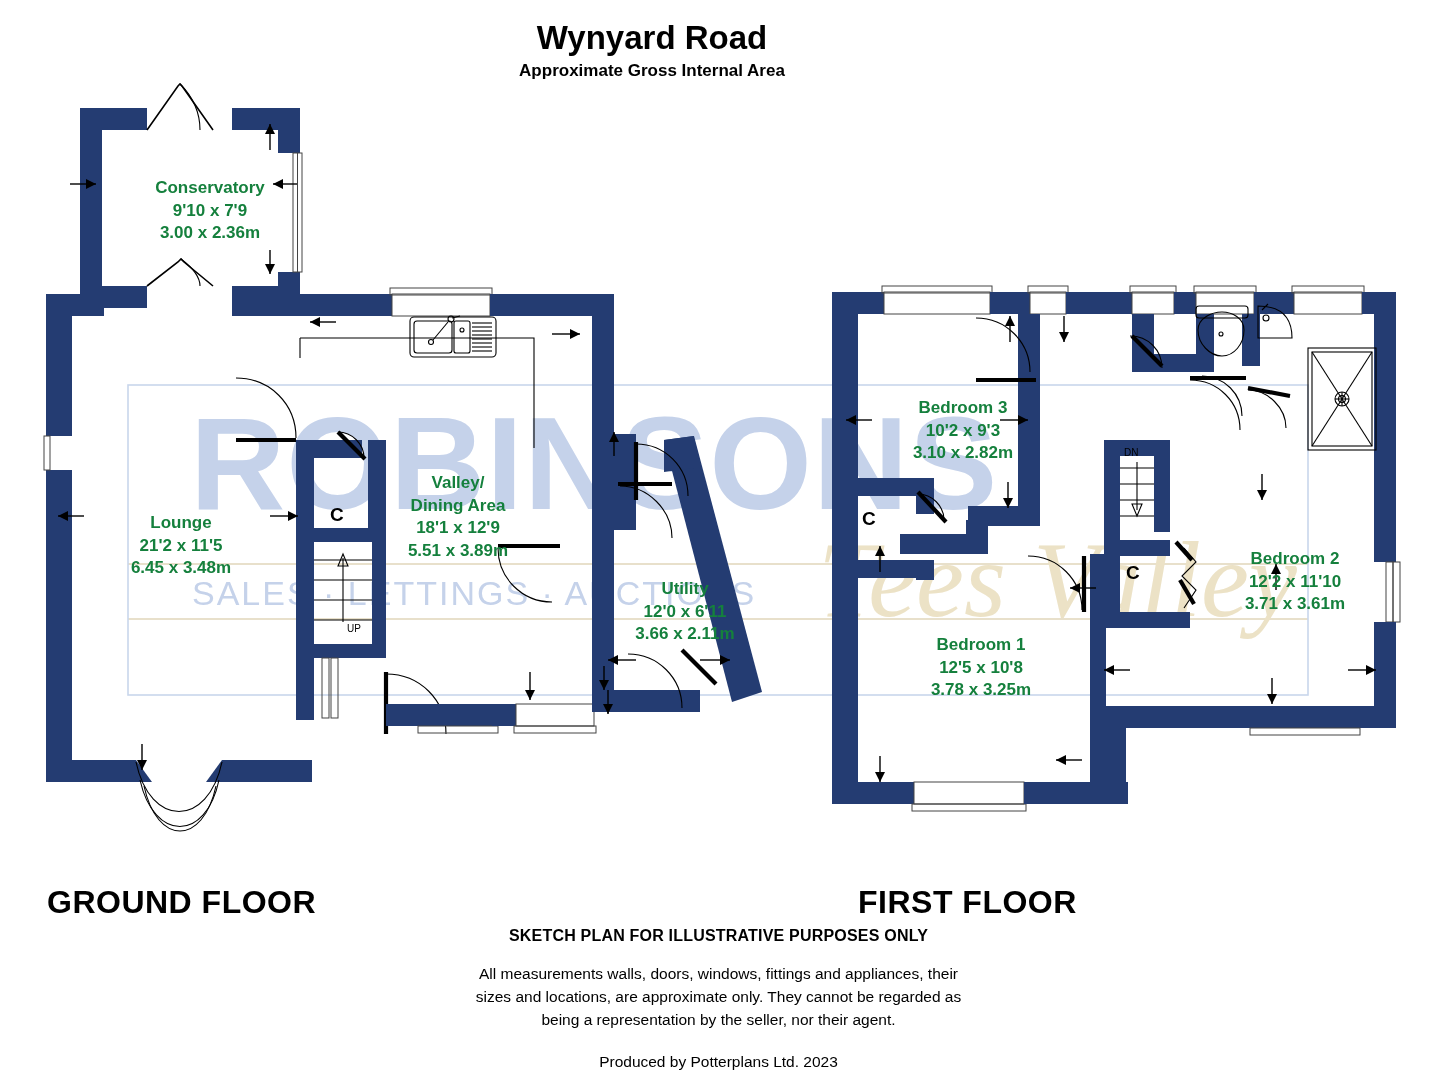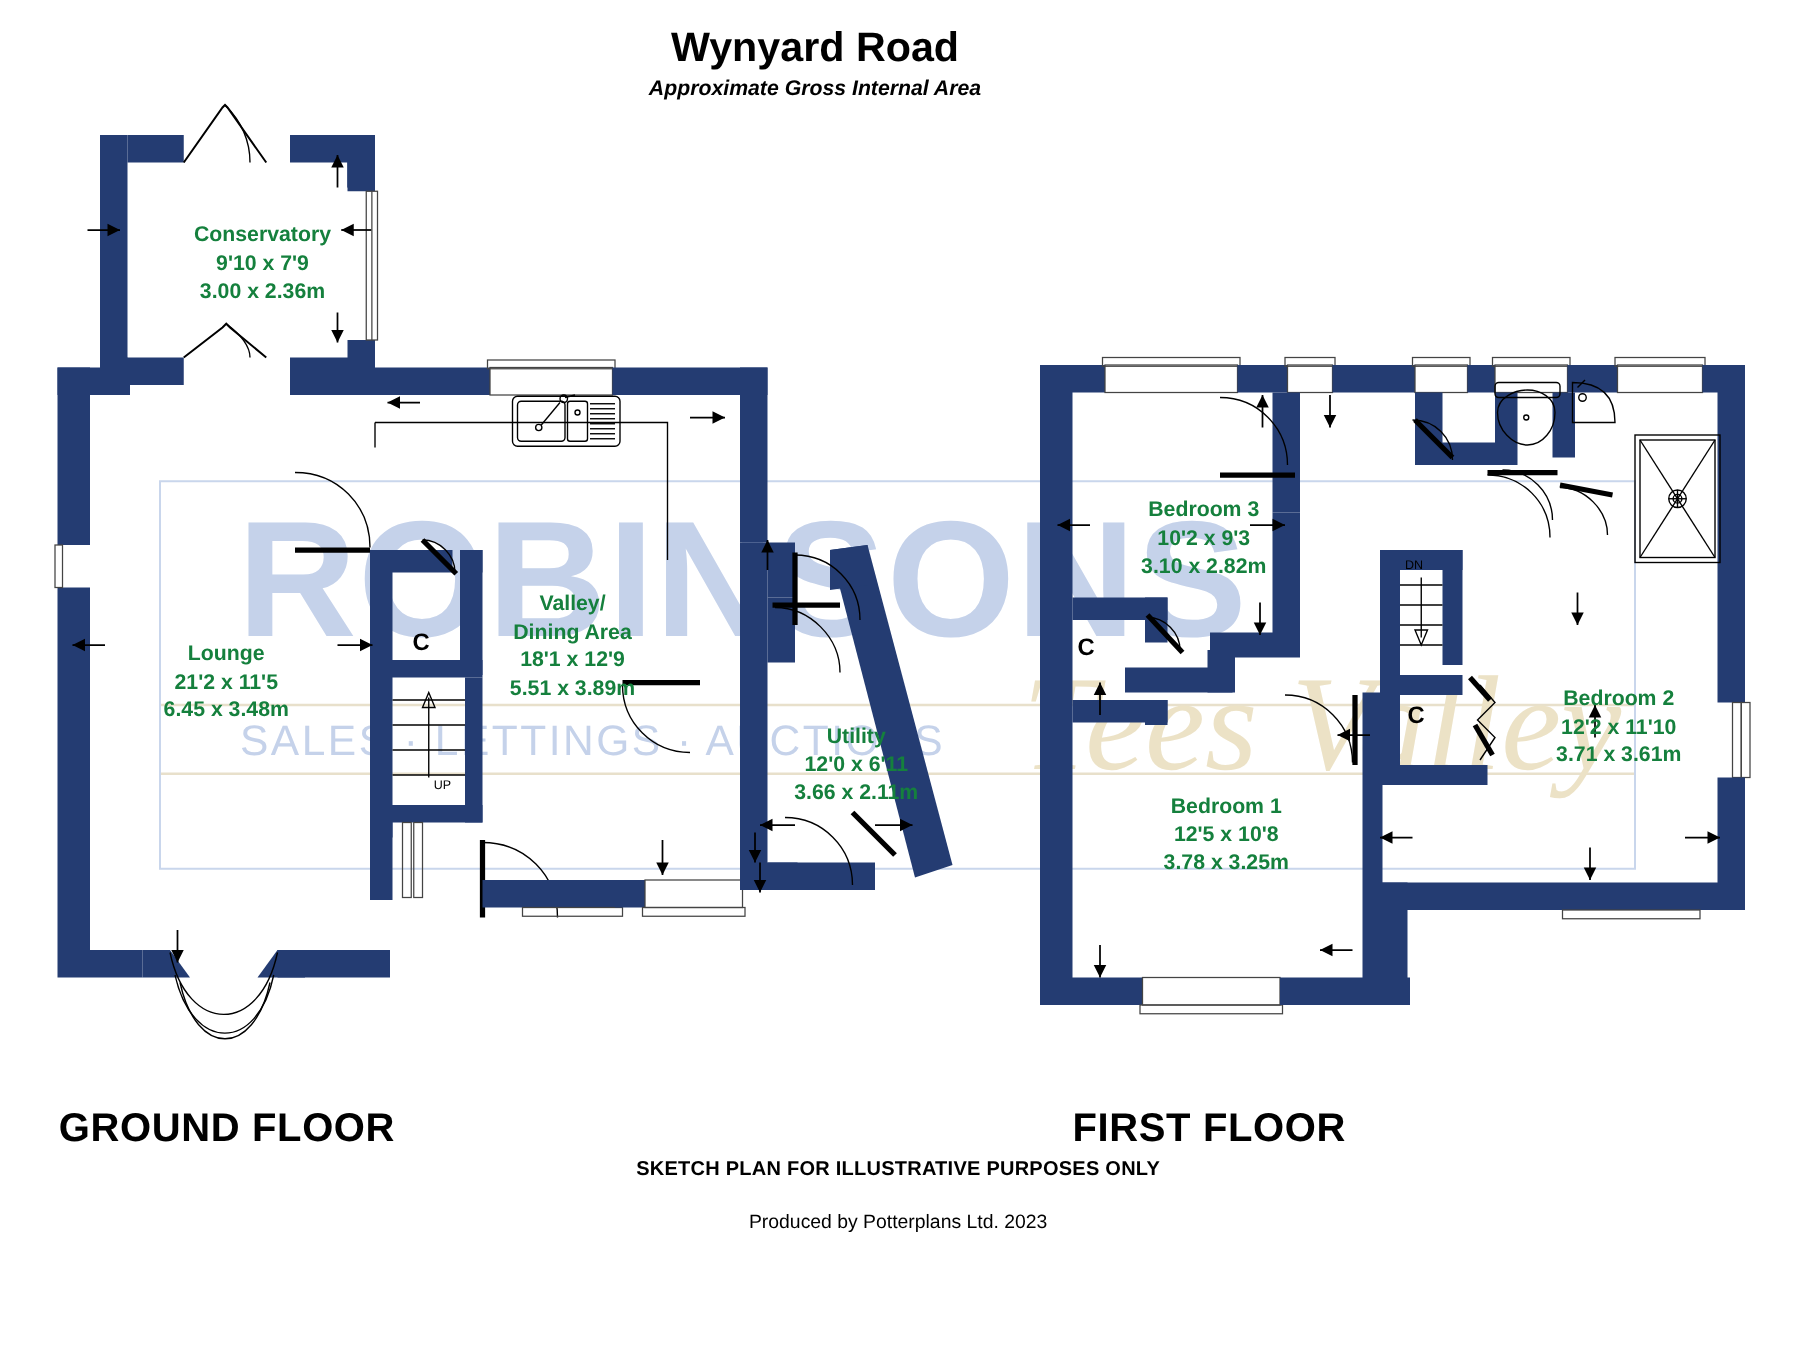--- a/index.html
+++ b/index.html
@@ -29,21 +29,20 @@
     font-size: 33px;
     font-weight: bold;
     letter-spacing: 0px;
     line-height: 42px;
     margin: 0;
   }
   .sub-line {
     font-size: 17px;
     font-weight: bold;
     line-height: 23px;
-    font-style: italic;
   }
 
   
   #plan-canvas {
     position: absolute;
     top: 0;
     left: 0;
     width: 1437px;
     height: 1080px;
     pointer-events: none;
@@ -559,14 +558,19 @@
 
 <div class="tiny-label" style="left:862px; top:508px;">C</div>
 <div class="tiny-label" style="left:1126px; top:562px;">C</div>
 <div class="stair-word" style="left:1124px; top:447px;">DN</div>
 
 <div class="floor-caption" style="left:47px; top:884px;">GROUND FLOOR</div>
 <div class="floor-caption" style="left:858px; top:884px;">FIRST FLOOR</div>
 
 <div id="footer">
   <div id="footer-heading">SKETCH PLAN FOR ILLUSTRATIVE PURPOSES ONLY</div>
+  <div id="footer-body">
+    <div>All measurements walls, doors, windows, fittings and appliances, their</div>
+    <div>sizes and locations, are approximate only. They cannot be regarded as</div>
+    <div>being a representation by the seller, nor their agent.</div>
+  </div>
   <div id="footer-produced">Produced by Potterplans Ltd. 2023</div>
 </div>
 
 </body></html>

